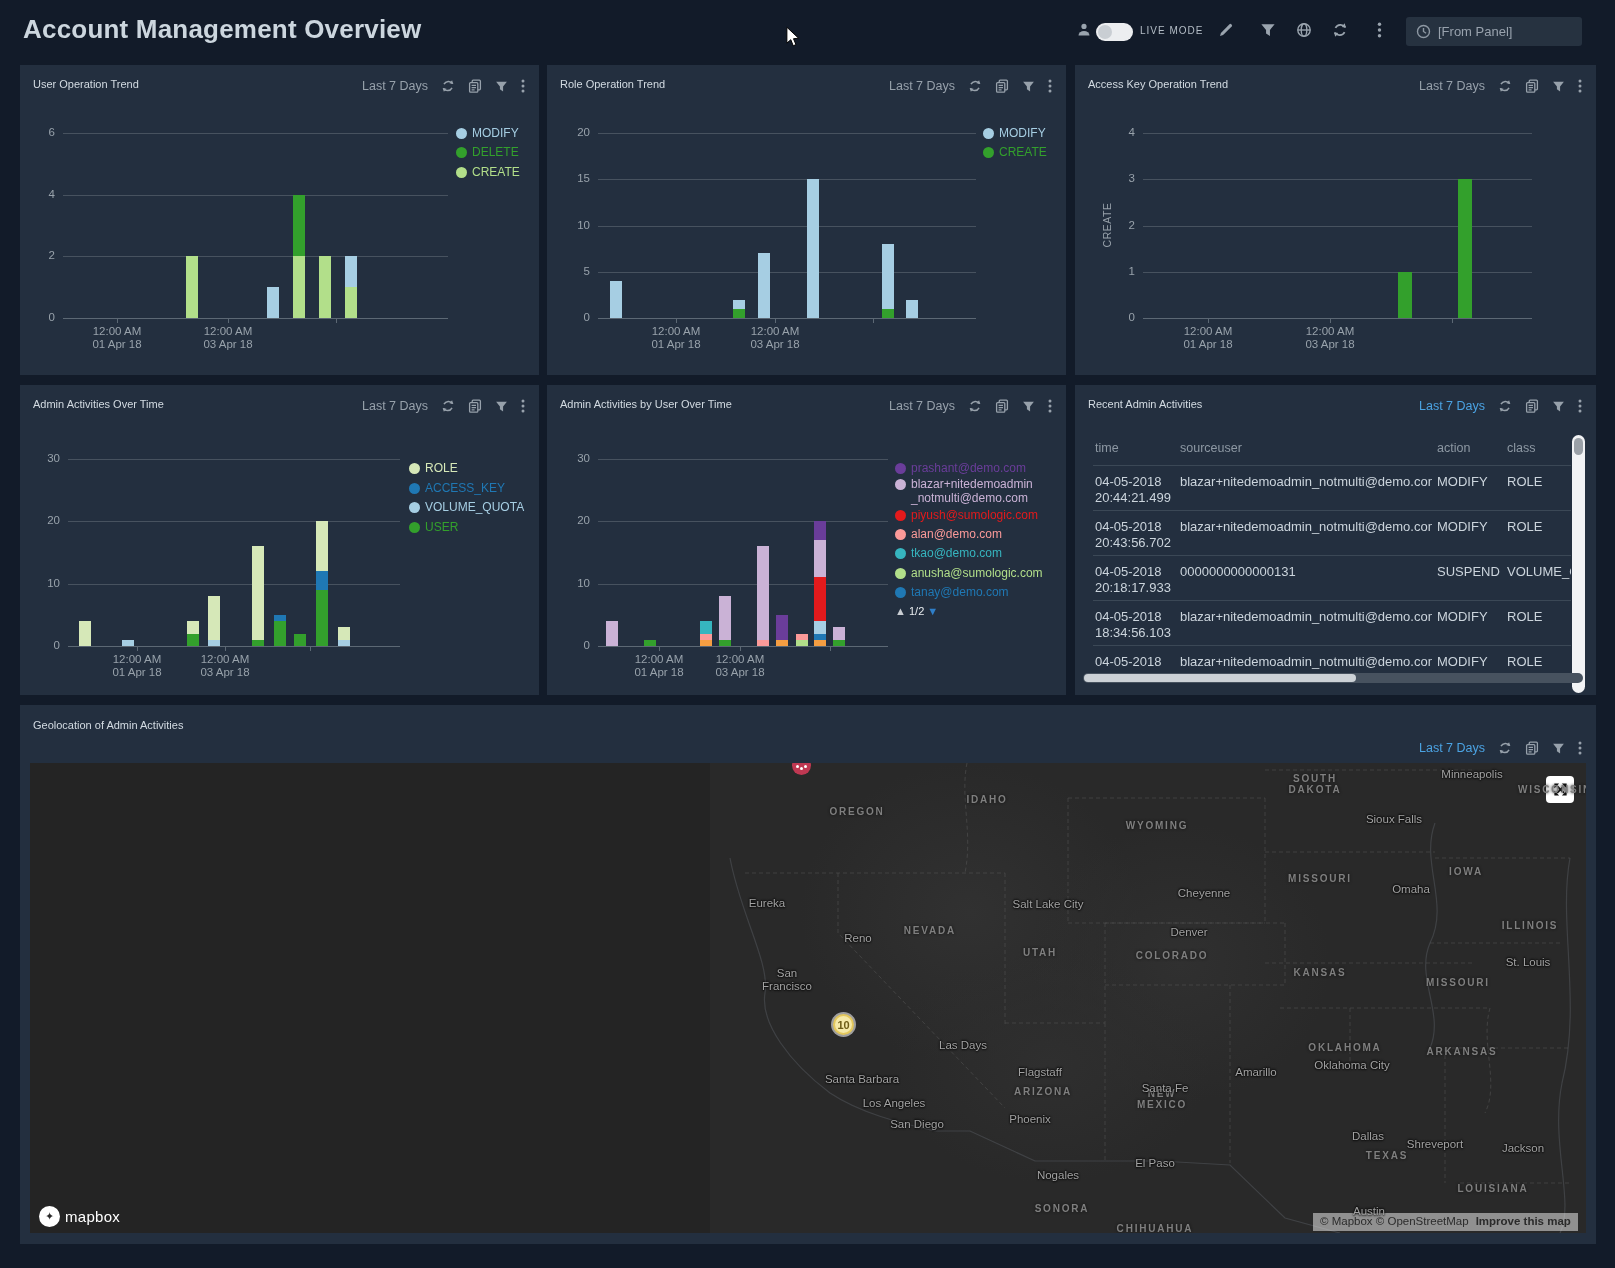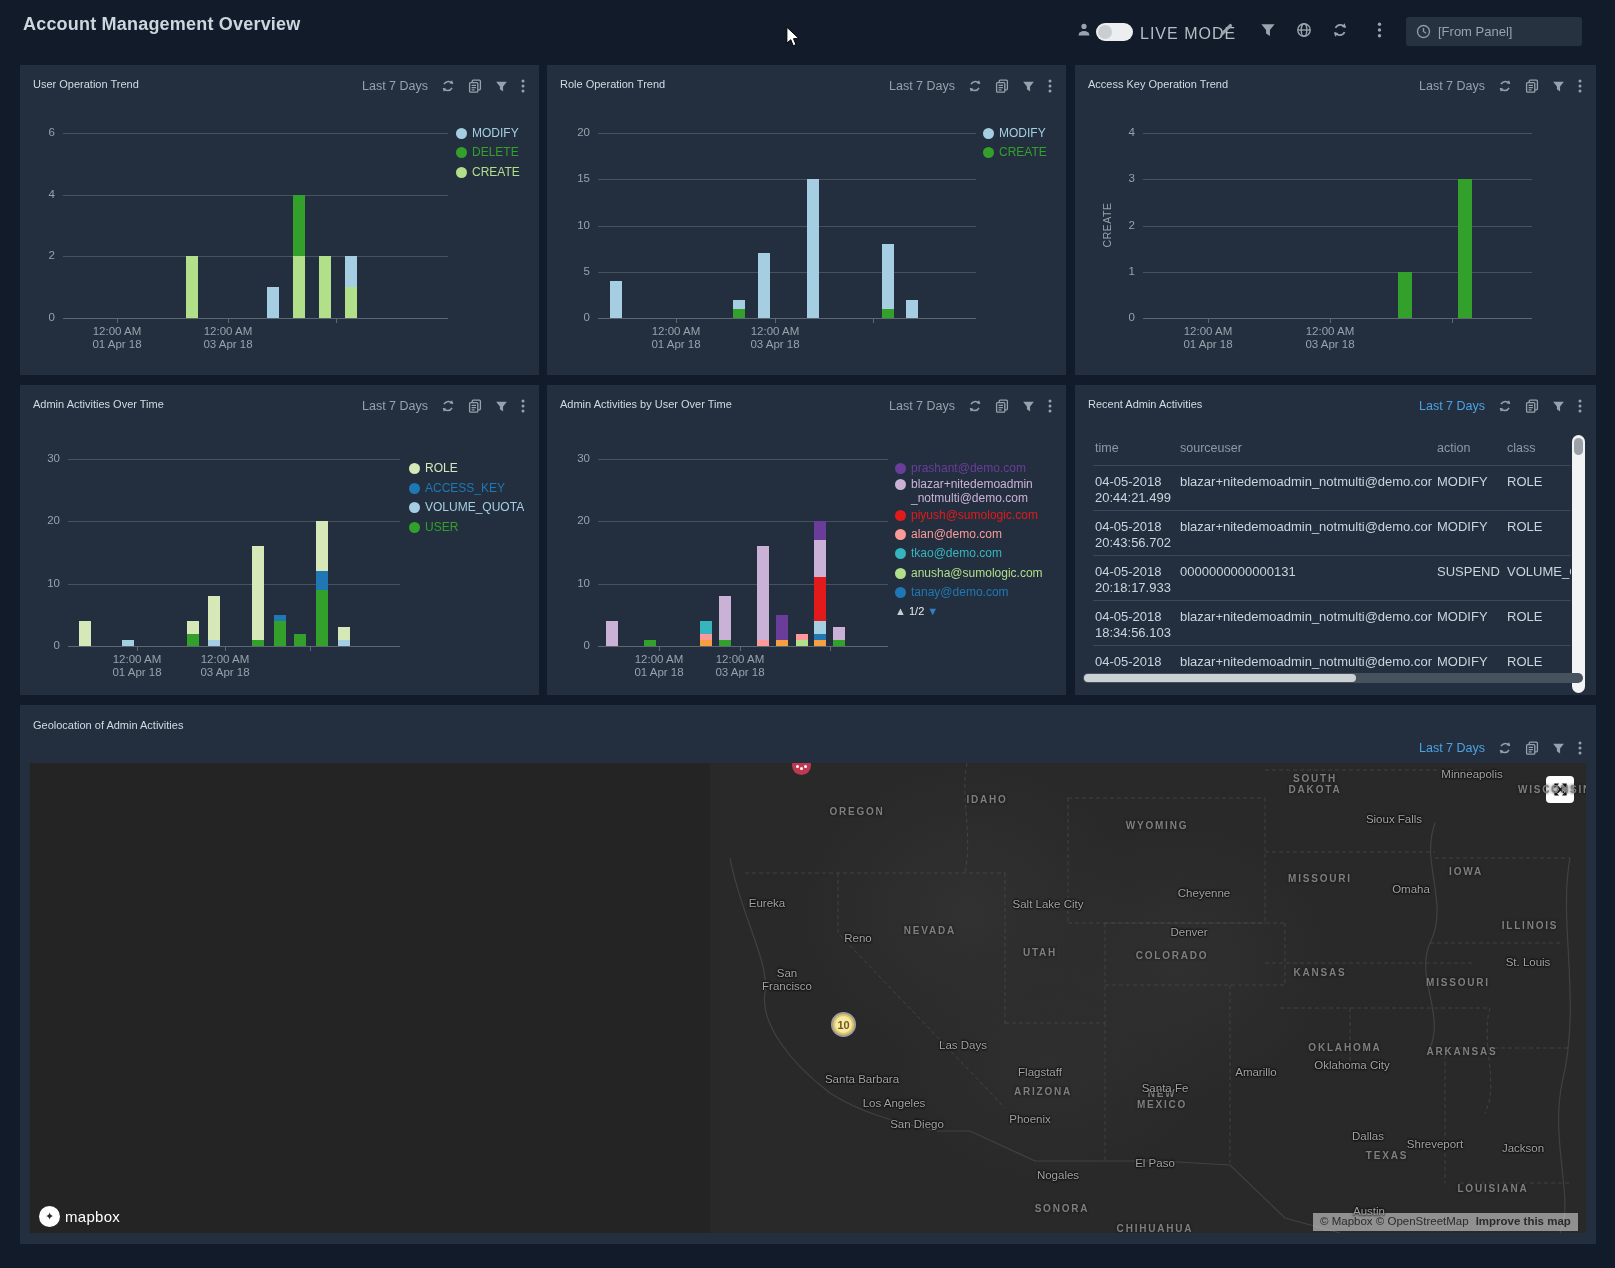--- a/index.html
+++ b/index.html
@@ -5,25 +5,25 @@
   * { margin:0; padding:0; box-sizing:border-box; }
   html,body { width:1615px; height:1268px; }
   body {
     position:relative; overflow:hidden;
     background:#121b29;
     font-family:"Liberation Sans", sans-serif;
     color:#cbd4dc;
   }
   
   .topbar { position:absolute; left:0; top:0; width:1615px; height:65px; }
-  .app-title { position:absolute; left:23px; top:14px; font-size:18px; font-weight:600; color:#ccd6de; letter-spacing:.2px; }
+  .app-title { position:absolute; left:23px; top:14px; font-size:26px; font-weight:600; color:#ccd6de; letter-spacing:.2px; }
   .tb-item { position:absolute; top:22px; color:#97a1ab; }
   .toggle { position:absolute; left:1096px; top:23px; width:37px; height:18px; border-radius:9px; background:#eceef0; }
   .toggle .knob { position:absolute; left:2px; top:2px; width:14px; height:14px; border-radius:50%; background:#c9ced3; }
-  .livemode { position:absolute; left:1140px; top:25px; font-size:16px; letter-spacing:1px; color:#b4bdc6; }
+  .livemode { position:absolute; left:1140px; top:25px; font-size:10px; letter-spacing:1px; color:#b4bdc6; }
   .frompanel { position:absolute; left:1406px; top:17px; width:176px; height:29px; background:#263240; border-radius:3px; }
   .frompanel .txt { position:absolute; left:32px; top:7px; font-size:13px; color:#98a2ad; }
   .frompanel .clk { position:absolute; left:10px; top:7px; }
   .cursor { position:absolute; left:785px; top:26px; z-index:50; }
   
   .panel { position:absolute; background:#232f3f; overflow:hidden; }
   .phead { position:absolute; left:0; top:0; right:0; height:45px; }
   .ptitle { position:absolute; left:13px; top:13px; font-size:11px; color:#d3dbe2; }
   .pcontrols { position:absolute; right:14px; top:14px; display:flex; align-items:center; gap:13px; }
   .range { font-size:12.5px; color:#97a1ab; white-space:nowrap; }

